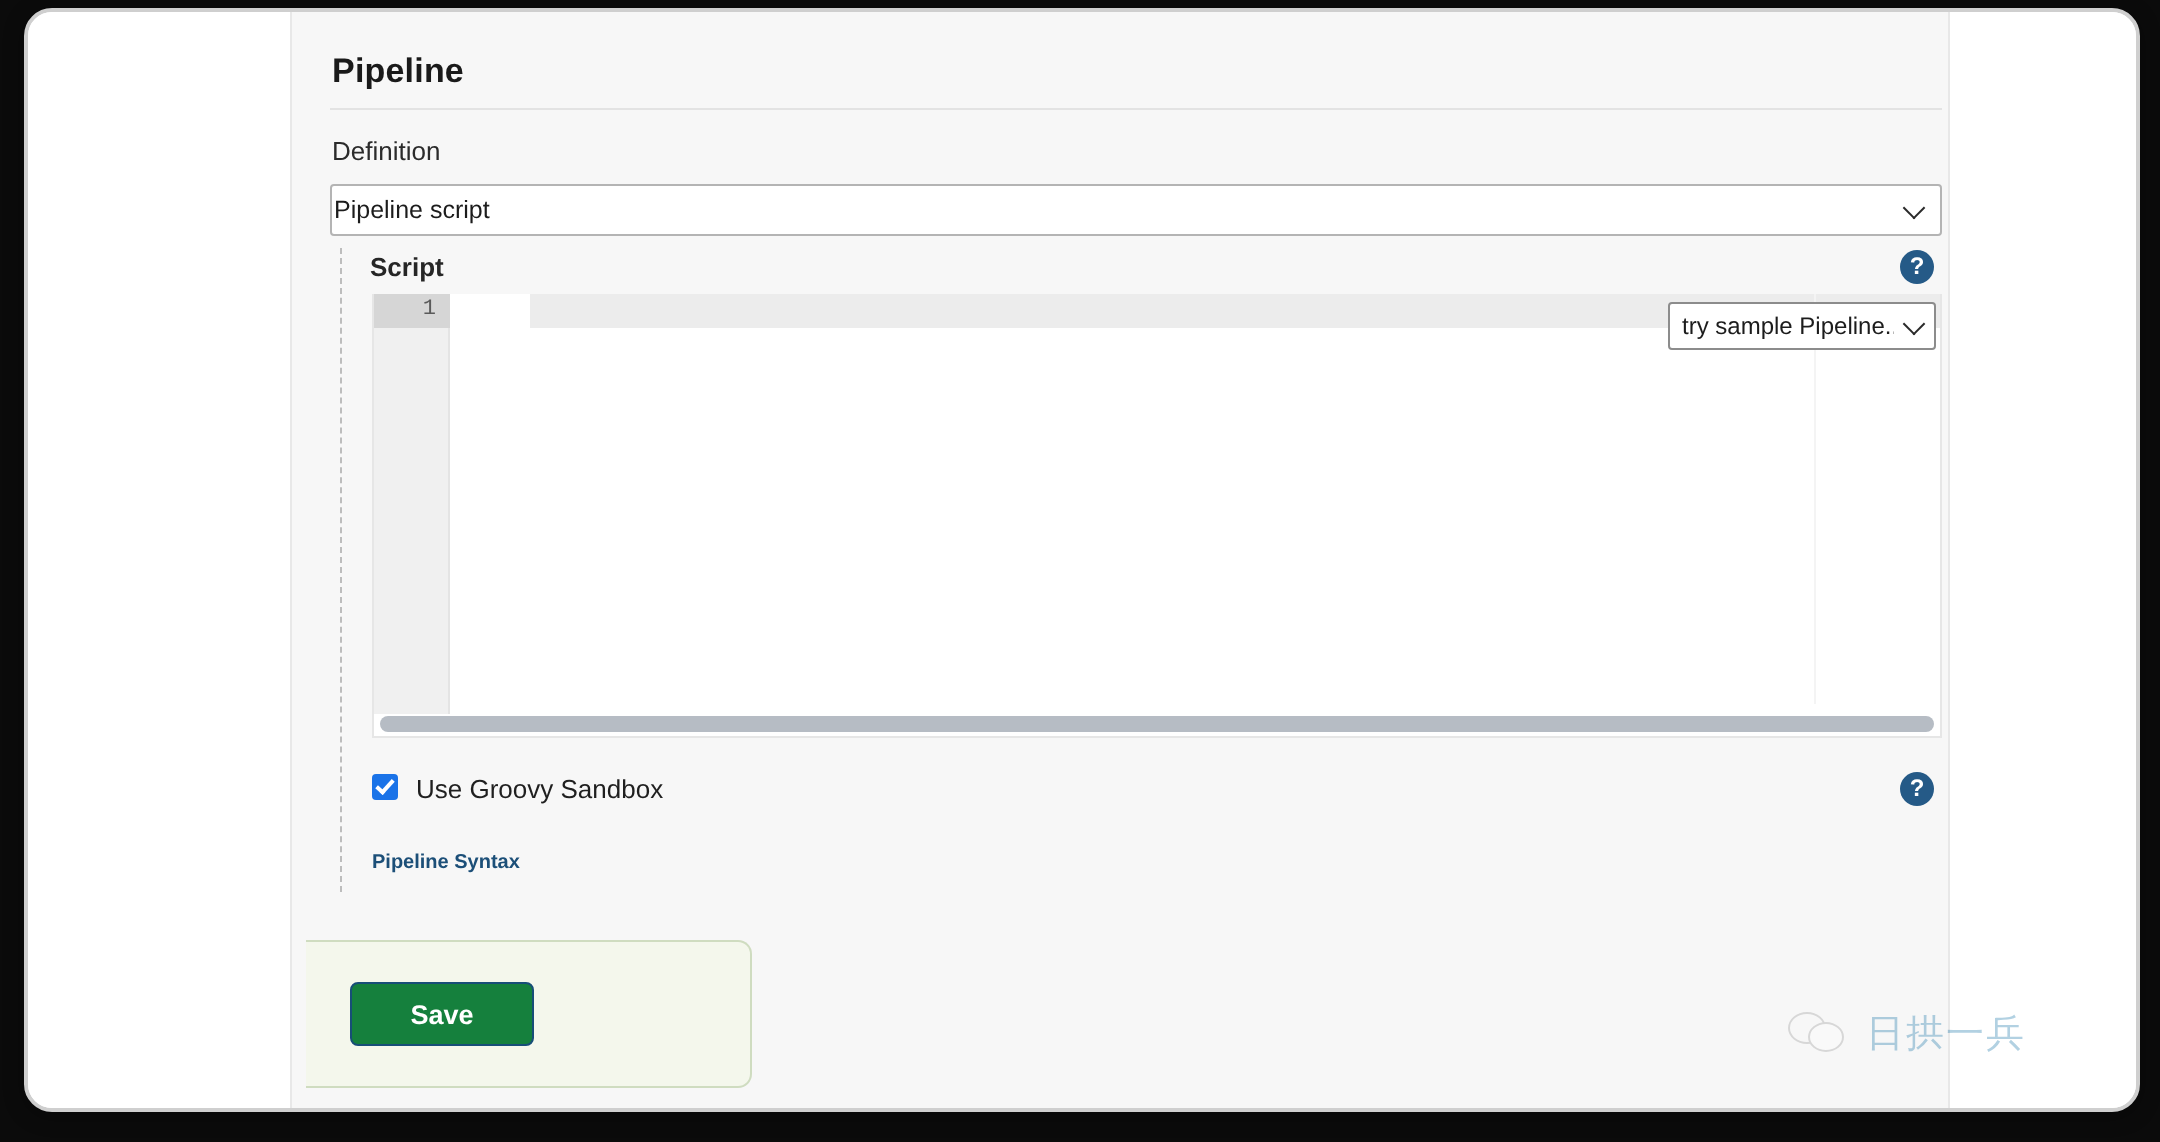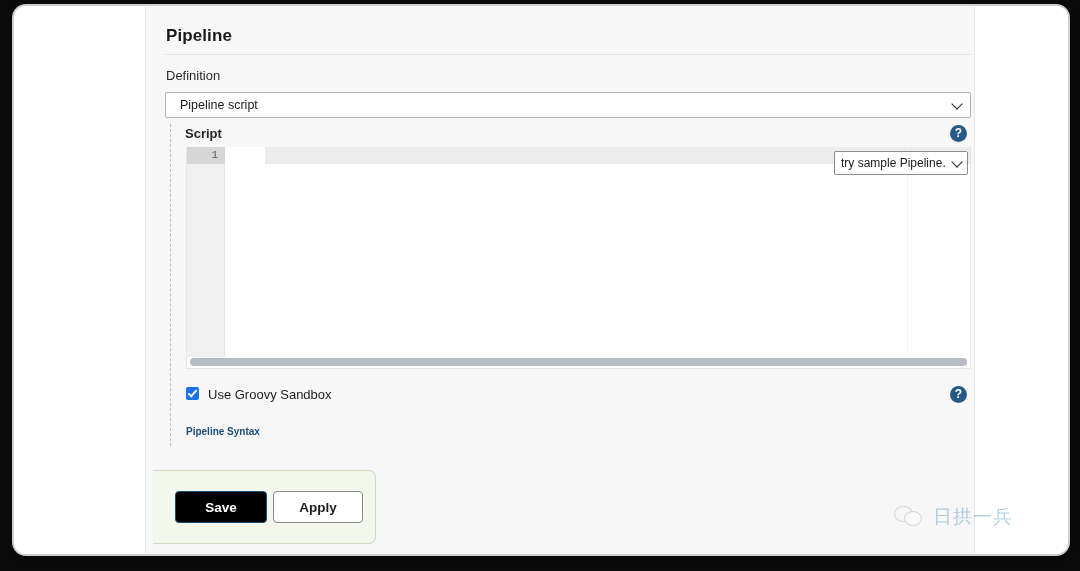--- a/index.html
+++ b/index.html
@@ -95,21 +95,21 @@
     top: 86px;
     width: 806px;
     height: 26px;
     box-sizing: border-box;
     border: 1px solid #b4b4b4;
     border-radius: 2px;
     background: #ffffff;
     font-family: "Liberation Sans", sans-serif;
     font-size: 12.5px;
     color: #1c1c1c;
-    padding: 0 14px;
+    padding: 0 1px;
     appearance: none;
     -webkit-appearance: none;
   }
   #definition-chevron {
     position: absolute;
     left: 800px;
     top: 94px;
     width: 11px;
     height: 11px;
     pointer-events: none;
@@ -324,21 +324,21 @@
     border-left: none;
     border-radius: 0 7px 7px 0;
     box-sizing: border-box;
   }
   #save-button {
     position: absolute;
     left: 22px;
     top: 20px;
     width: 92px;
     height: 32px;
-    background: #000000;
+    background: #15803d;
     border: 1px solid #174e77;
     border-radius: 4px;
     color: #ffffff;
     font-family: "Liberation Sans", sans-serif;
     font-size: 13.5px;
     font-weight: bold;
     cursor: pointer;
   }
   #apply-button {
     position: absolute;
@@ -449,21 +449,20 @@
       <div id="sandbox-checkbox"></div>
       <div id="sandbox-label">Use Groovy Sandbox</div>
     </div>
 
     <div class="help-icon" id="help-sandbox">?</div>
 
     <a id="pipeline-syntax-link">Pipeline Syntax</a>
 
     <div id="form-footer">
       <button id="save-button">Save</button>
-      <button id="apply-button">Apply</button>
     </div>
 
   </div>
 
   <div id="watermark">
     <div id="wechat-icon">
       <span class="bub-a"></span>
       <span class="bub-b"></span>
     </div>
     <div id="watermark-text">日拱一兵</div>

